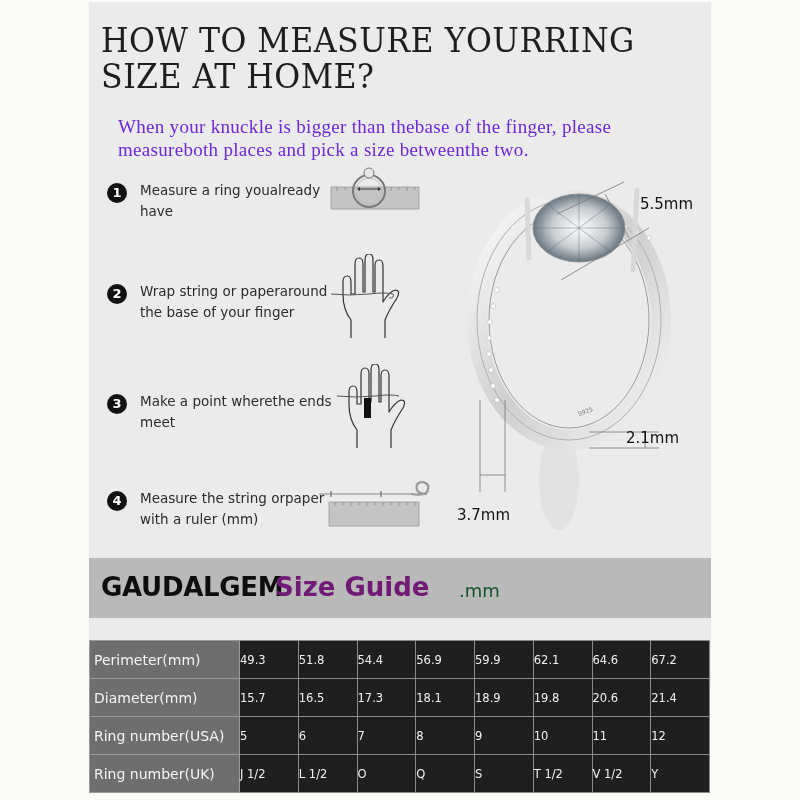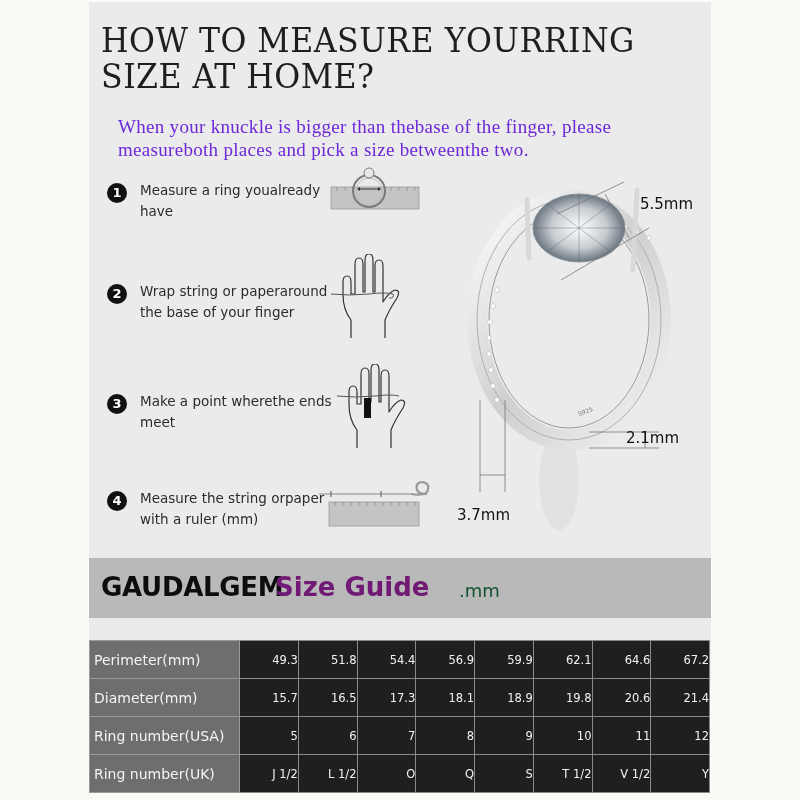--- a/index.html
+++ b/index.html
@@ -11,21 +11,21 @@
   .step-num { position:absolute; left:0; top:1px; width:20px; height:20px; border-radius:50%; background:#111; color:#fff; font-weight:bold; font-size:13px; line-height:20px; text-align:center; }
   .step-text { position:absolute; left:33px; top:-2px; width:200px; font-size:13.5px; line-height:21px; color:#2c2c2c; }
   .illus { position:absolute; }
   .ring-photo { position:absolute; left:360px; top:178px; width:250px; height:370px; }
   .dim { position:absolute; font-size:15px; color:#111; }
   .guide-bar { position:absolute; left:0; top:556px; width:622px; height:60px; background:#b9b9b9; }
   .guide-brand { position:absolute; left:12px; top:14px; font-weight:bold; font-size:26px; color:#0d0d0d; letter-spacing:-0.3px; }
   .guide-title { position:absolute; left:186px; top:14px; font-weight:bold; font-size:26px; color:#701a75; }
   .guide-unit { position:absolute; left:370px; top:22px; font-size:18px; color:#14532d; }
   table.size { position:absolute; left:0; top:638px; width:621px; border-collapse:collapse; table-layout:fixed; }
-  table.size td { height:37px; border:1px solid #8a8a8a; text-align:right; font-size:11.5px; color:#f2f2f2; background:#1f1f1f; padding:0; }
+  table.size td { height:37px; border:1px solid #8a8a8a; text-align:left; font-size:11.5px; color:#f2f2f2; background:#1f1f1f; padding:0; }
   table.size td.rowhead { background:#6e6e6e; text-align:left; padding-left:4px; font-size:14px; color:#f4f4f4; width:145px; border-color:#9a9a9a; }
 </style>
 </head>
 <body>
 
 <div class="panel">
 
   <h1 class="title">
     <span>HOW TO MEASURE YOURRING</span><br>
     <span>SIZE AT HOME?</span>

